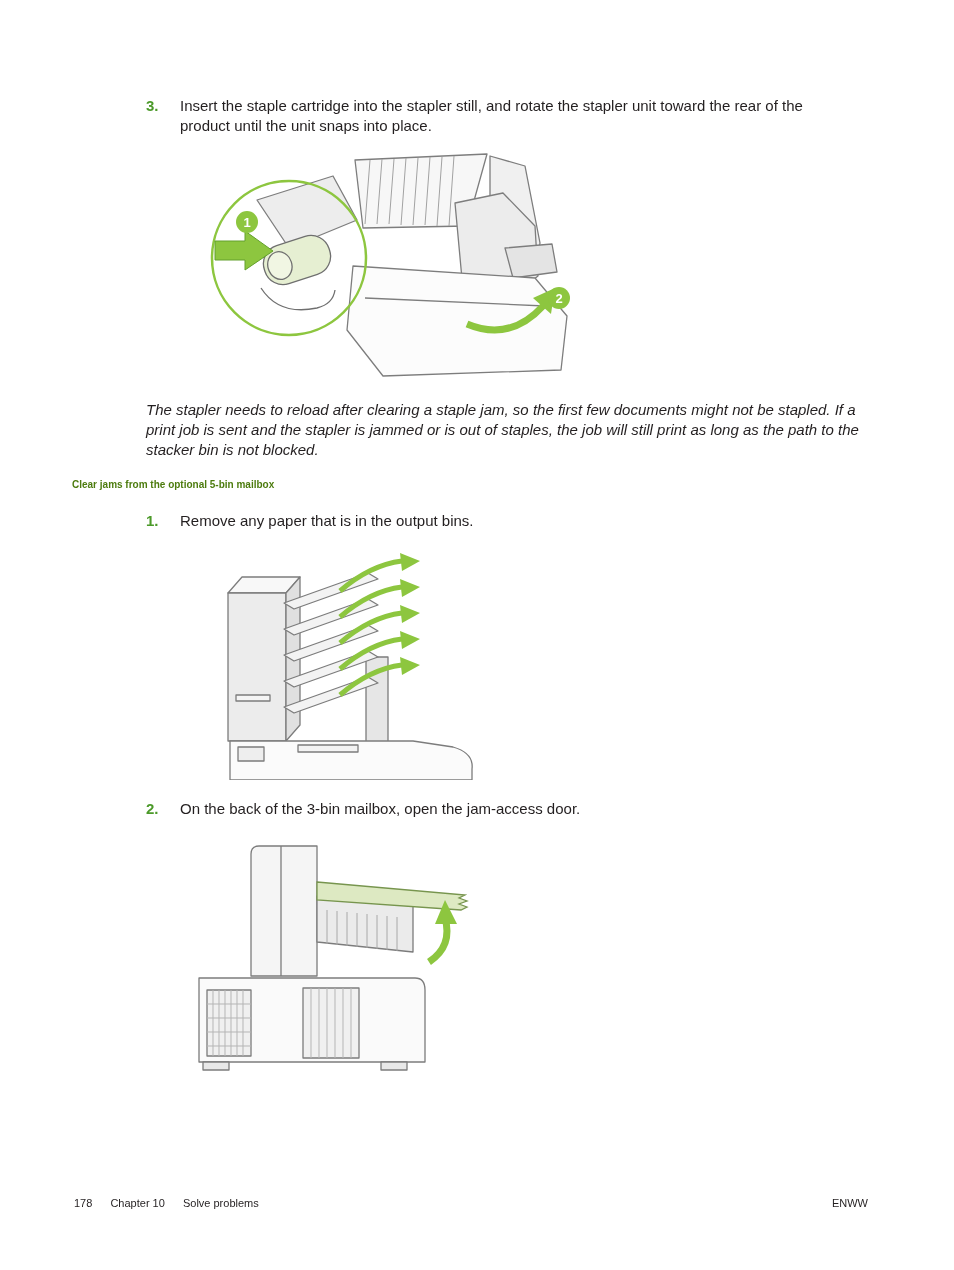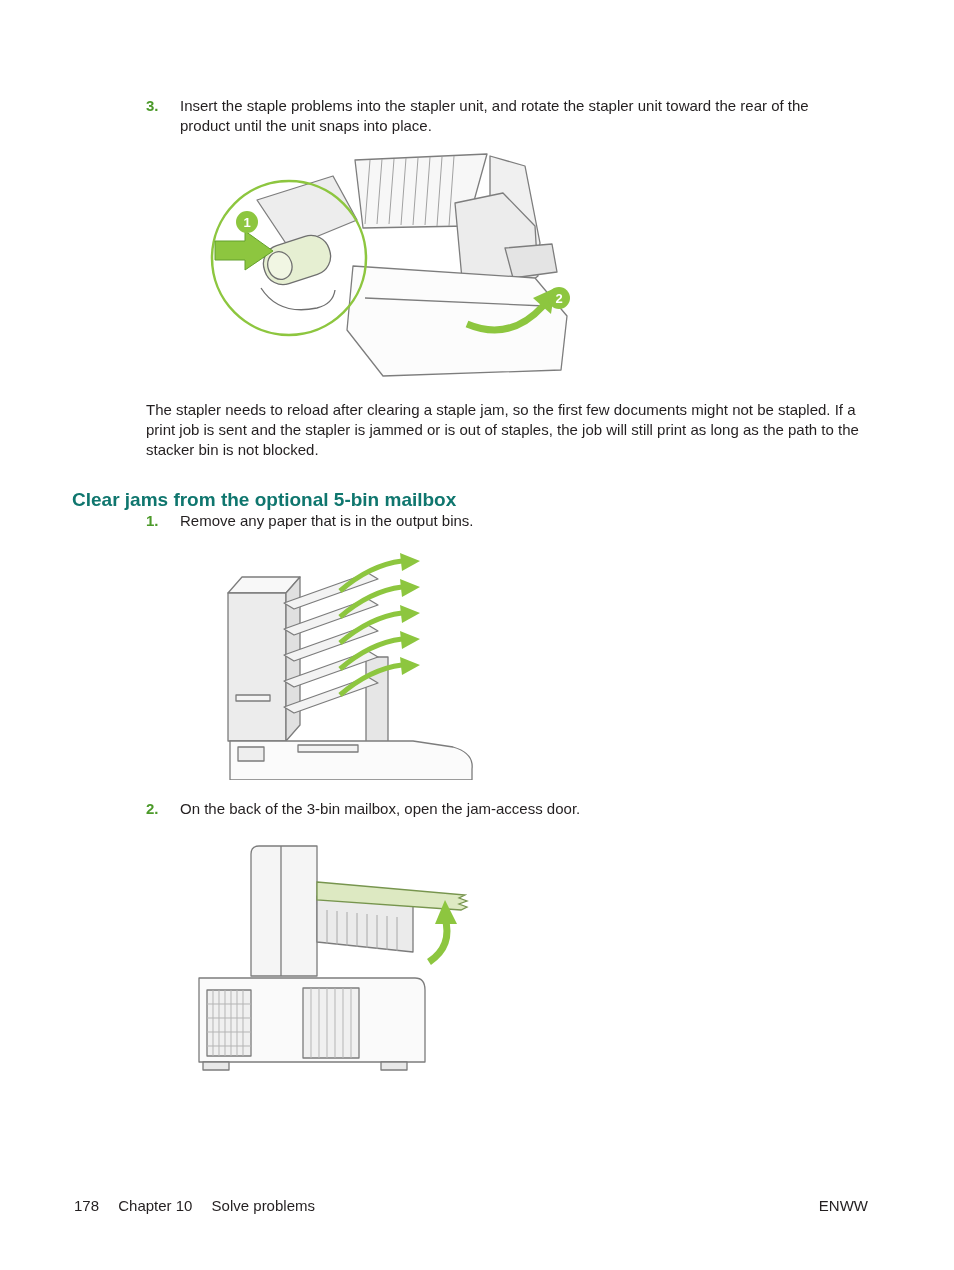--- a/index.html
+++ b/index.html
@@ -9,52 +9,52 @@
   .page {
     position:relative; width:954px; height:1270px;
     background:#ffffff; color:#231f20;
     font-size:15px; line-height:1.32; overflow:hidden;
   }
 
   .step { position:absolute; left:146px; display:flex; }
   .step-num { flex:0 0 34px; width:34px; font-weight:bold; color:#4c9a2a; }
   .step-text { width:672px; }
 
-  .body-note { position:absolute; left:146px; top:400px; width:736px; }
+  .body-note { position:absolute; left:146px; top:400px; width:736px;font-style:italic; }
 
   .section-heading {
     position:absolute; left:72px; top:478px;
-    font-size:19px; font-weight:bold; color:#0f766e;margin-top:9px;
+    font-size:10px; font-weight:bold; color:#4d7c0f;
   }
 
   .figure { position:absolute; }
   .fig1 { left:205px; top:148px; width:370px; height:235px; }
   .fig2 { left:218px; top:545px; width:270px; height:235px; }
   .fig3 { left:185px; top:832px; width:300px; height:240px; }
   .figure svg { width:100%; height:100%; display:block; }
 
   .callout-text {
     fill:#ffffff; font-weight:bold; font-size:13px;
     text-anchor:middle; font-family:"Liberation Sans", sans-serif;
   }
 
   .footer {
     position:absolute; left:74px; right:86px; top:1196px;
-    display:flex; justify-content:space-between; font-size:15px;
+    display:flex; justify-content:space-between; font-size:11px;
   }
   .footer-left span + span { margin-left:15px; }
 </style>
 </head>
 <body>
 
 <div class="page">
 
   <div class="step" style="top:96px;">
     <span class="step-num">3.</span>
-    <p class="step-text">Insert the staple problems into the stapler unit, and rotate the stapler unit toward the rear of the product until the unit snaps into place.</p>
+    <p class="step-text">Insert the staple cartridge into the stapler still, and rotate the stapler unit toward the rear of the product until the unit snaps into place.</p>
   </div>
 
   <div class="figure fig1">
     <svg viewBox="0 0 370 235">
       <g stroke="#7d7d7d" stroke-width="1.3" fill="#f6f6f6" stroke-linejoin="round">
         <path d="M285 8 L320 18 L335 95 L325 150 L285 150 Z" fill="#f0f0f0"></path>
         <path d="M150 12 L282 6 L262 78 L158 80 Z" fill="#f7f7f7"></path>
         <path d="M250 55 L298 45 L330 78 L333 128 L302 152 L258 142 Z" fill="#ececec"></path>
         <path d="M300 100 L347 96 L352 124 L308 130 Z" fill="#e4e4e4"></path>
         <path d="M148 118 L330 130 L362 168 L356 222 L178 228 L142 182 Z" fill="#fcfcfc"></path>

